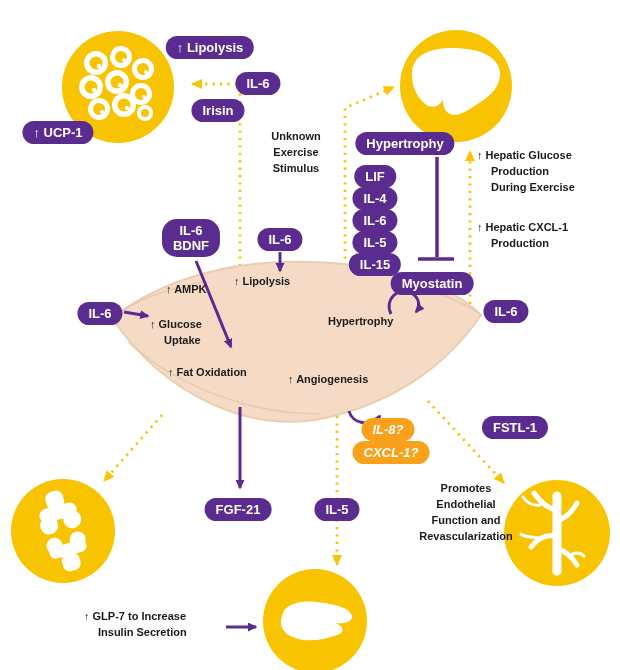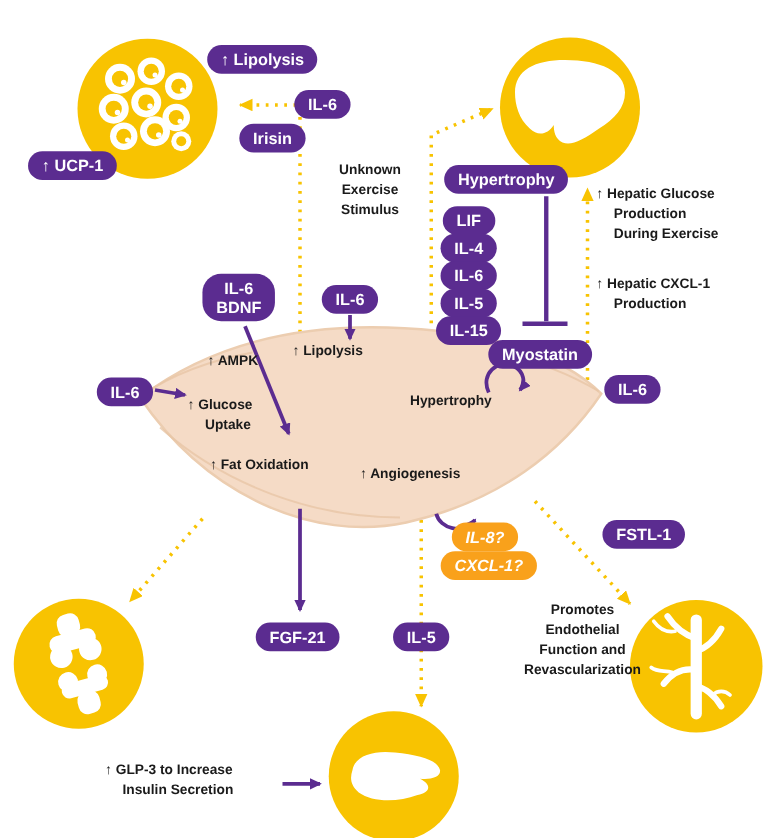--- a/index.html
+++ b/index.html
@@ -186,16 +186,16 @@
 Stimulus</div>
   <div class="blk hang" style="left:477px;top:131px;width:136px">↑ Hepatic Glucose
 Production
 During Exercise</div>
   <div class="blk hang" style="left:477px;top:203px;width:136px">↑ Hepatic CXCL-1
 Production</div>
   <div class="blk ctrx" style="left:466px;top:464px">Promotes
 Endothelial
 Function and
 Revascularization</div>
-  <div class="blk hang" style="left:84px;top:592px">↑ GLP-3 to Increase
+  <div class="blk hang" style="left:84px;top:592px">↑ GLP-7 to Increase
 Insulin Secretion</div>
 
 </div>
 
 </body></html>

